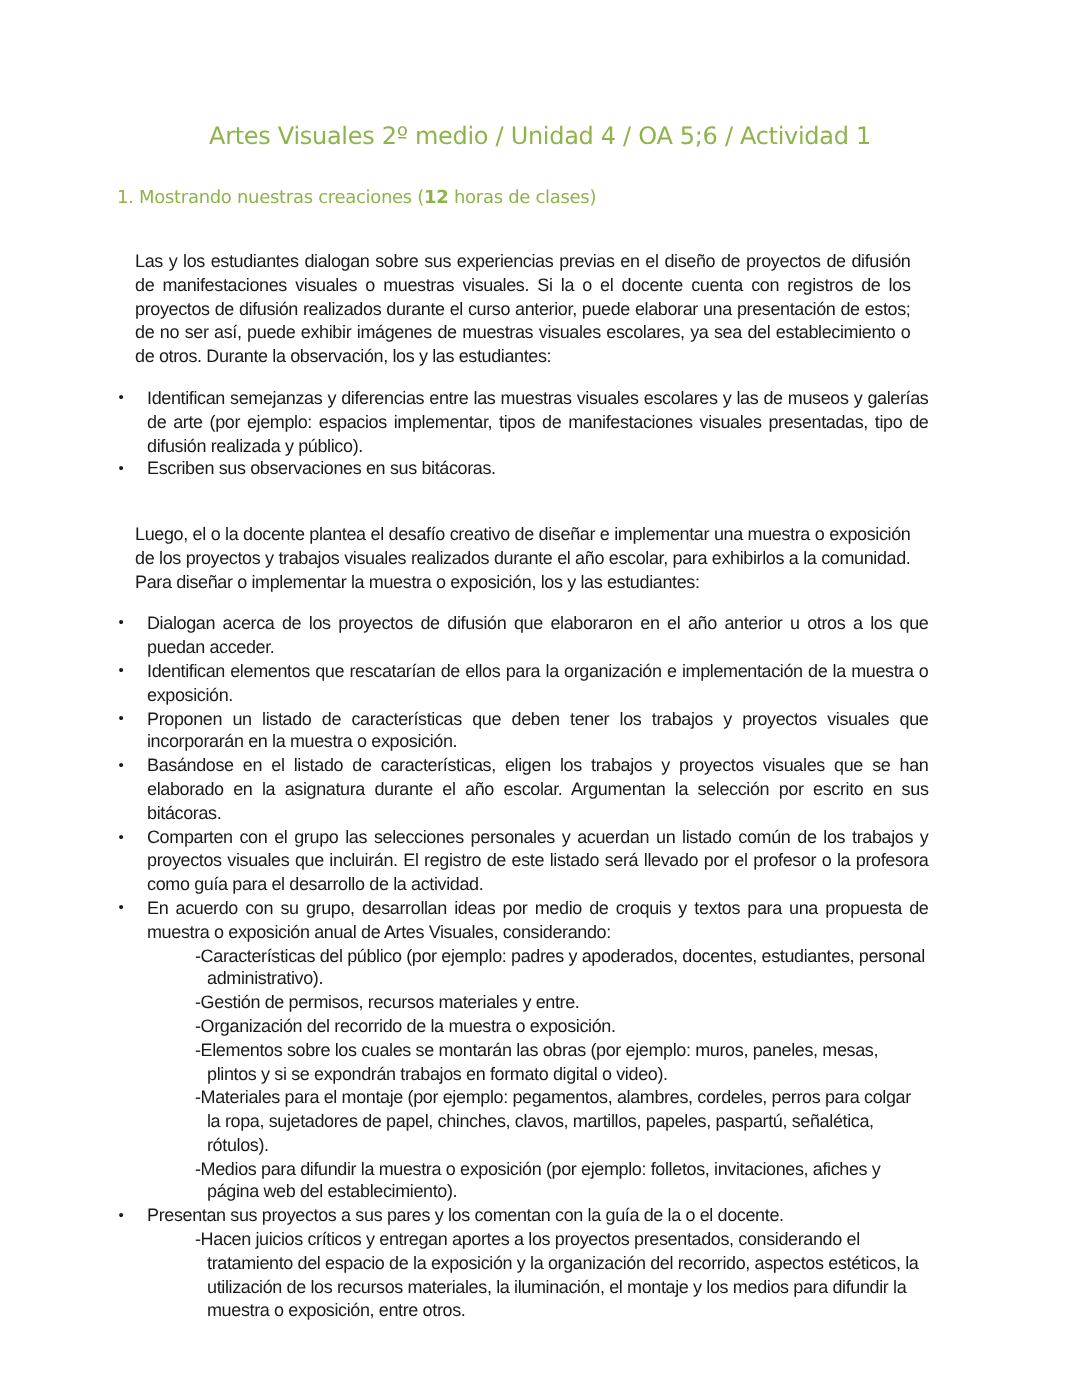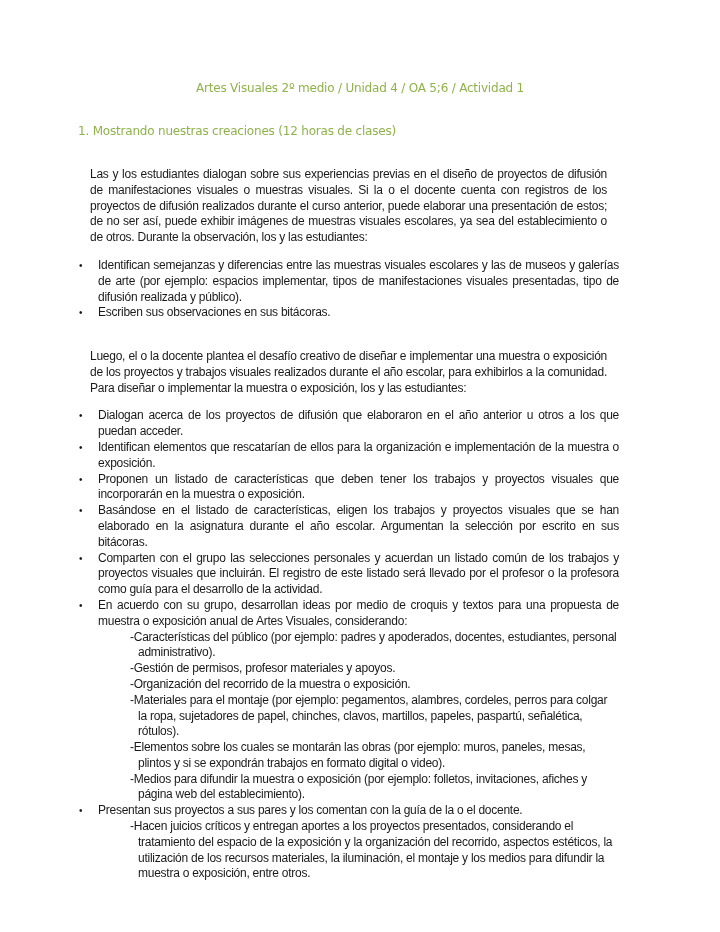--- a/index.html
+++ b/index.html
@@ -1,20 +1,20 @@
 <!DOCTYPE html>
 <html><head>
   <meta charset="utf-8">
   <style>
     html, body { margin: 0; padding: 0; background: #ffffff; }
     body { width: 720px; height: 932px; overflow: hidden; position: relative; font-family: "Liberation Sans", sans-serif; color: #1a1a1a; }
     .page { position: absolute; left: 0; top: 0; width: 720px; height: 932px; }
-    .title { position: absolute; left: 0; width: 720px; top: 81px; text-align: center; font-family: "DejaVu Sans", sans-serif; font-size: 12px; color: #8fb34a; letter-spacing: -0.2px; }
+    .title { position: absolute; left: 0; width: 720px; top: 81px; text-align: center; font-family: "DejaVu Sans", sans-serif; font-size: 16px; color: #8fb34a; letter-spacing: -0.2px; }
     .section-heading { position: absolute; left: 78px; top: 124px; font-family: "DejaVu Sans", sans-serif; font-size: 12px; color: #8fb34a; letter-spacing: -0.2px; }
-    .section-heading b { font-weight: normal; }
+    .section-heading b { font-weight: bold; }
     .content { position: absolute; left: 78px; top: 155px; width: 541px; font-size: 12px; line-height: 15.8px; letter-spacing: -0.25px; }
     p { margin: 12px; text-align: justify; }
     .gap { height: 15.8px; }
     ul.bullets { list-style: none; margin: 0; padding: 0; }
     ul.bullets > li { position: relative; padding-left: 20px; text-align: justify; }
     ul.bullets > li .bullet { position: absolute; left: 1px; top: 0; font-size: 10px; }
     .sub { margin: 0; padding: 0; list-style: none; }
     .sub li { padding-left: 40px; text-indent: -8px; text-align: left; }
   </style>
 </head>
@@ -67,24 +67,24 @@
       </li>
       <li>
         <span class="bullet">•</span>
         <span>Comparten con el grupo las selecciones personales y acuerdan un listado común de los trabajos y proyectos visuales que incluirán. El registro de este listado será llevado por el profesor o la profesora como guía para el desarrollo de la actividad.</span>
       </li>
       <li>
         <span class="bullet">•</span>
         <span>En acuerdo con su grupo, desarrollan ideas por medio de croquis y textos para una propuesta de muestra o exposición anual de Artes Visuales, considerando:</span>
         <ul class="sub">
           <li>-Características del público (por ejemplo: padres y apoderados, docentes, estudiantes, personal administrativo).</li>
-          <li>-Gestión de permisos, profesor materiales y apoyos.</li>
+          <li>-Gestión de permisos, recursos materiales y entre.</li>
           <li>-Organización del recorrido de la muestra o exposición.</li>
+          <li>-Elementos sobre los cuales se montarán las obras (por ejemplo: muros, paneles, mesas, plintos y si se expondrán trabajos en formato digital o video).</li>
           <li>-Materiales para el montaje (por ejemplo: pegamentos, alambres, cordeles, perros para colgar la ropa, sujetadores de papel, chinches, clavos, martillos, papeles, paspartú, señalética, rótulos).</li>
-          <li>-Elementos sobre los cuales se montarán las obras (por ejemplo: muros, paneles, mesas, plintos y si se expondrán trabajos en formato digital o video).</li>
           <li>-Medios para difundir la muestra o exposición (por ejemplo: folletos, invitaciones, afiches y página web del establecimiento).</li>
         </ul>
       </li>
       <li>
         <span class="bullet">•</span>
         <span>Presentan sus proyectos a sus pares y los comentan con la guía de la o el docente.</span>
         <ul class="sub">
           <li>-Hacen juicios críticos y entregan aportes a los proyectos presentados, considerando el tratamiento del espacio de la exposición y la organización del recorrido, aspectos estéticos, la utilización de los recursos materiales, la iluminación, el montaje y los medios para difundir la muestra o exposición, entre otros.</li>
         </ul>
       </li>

